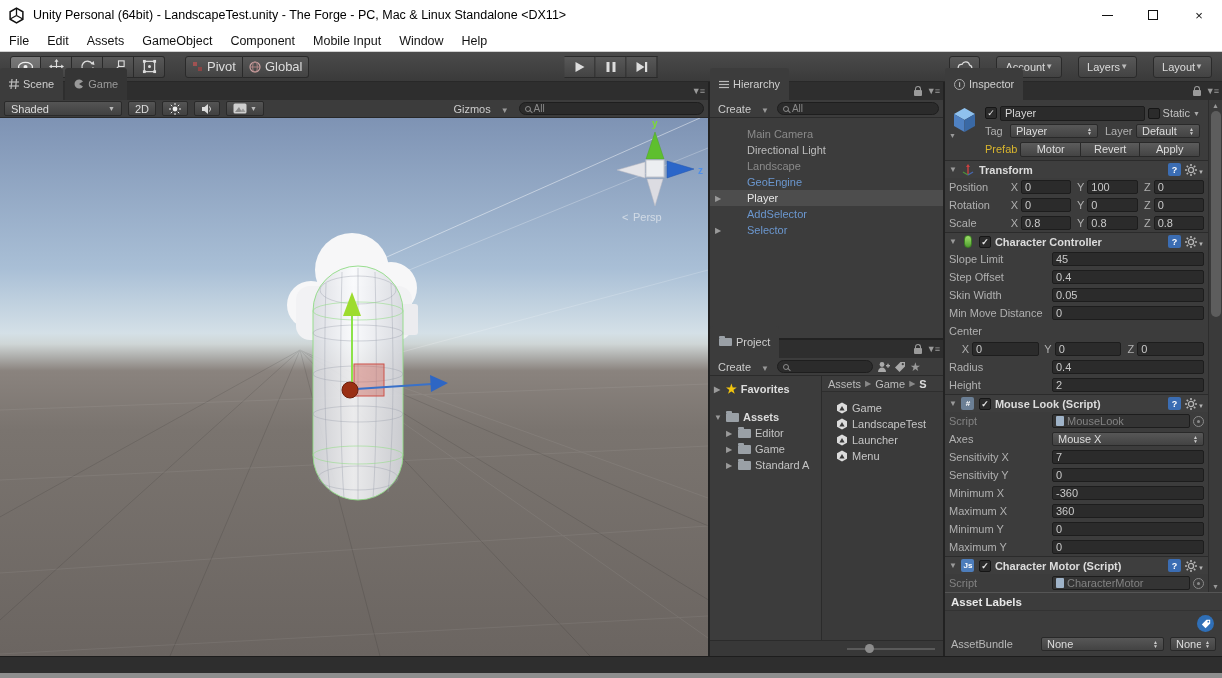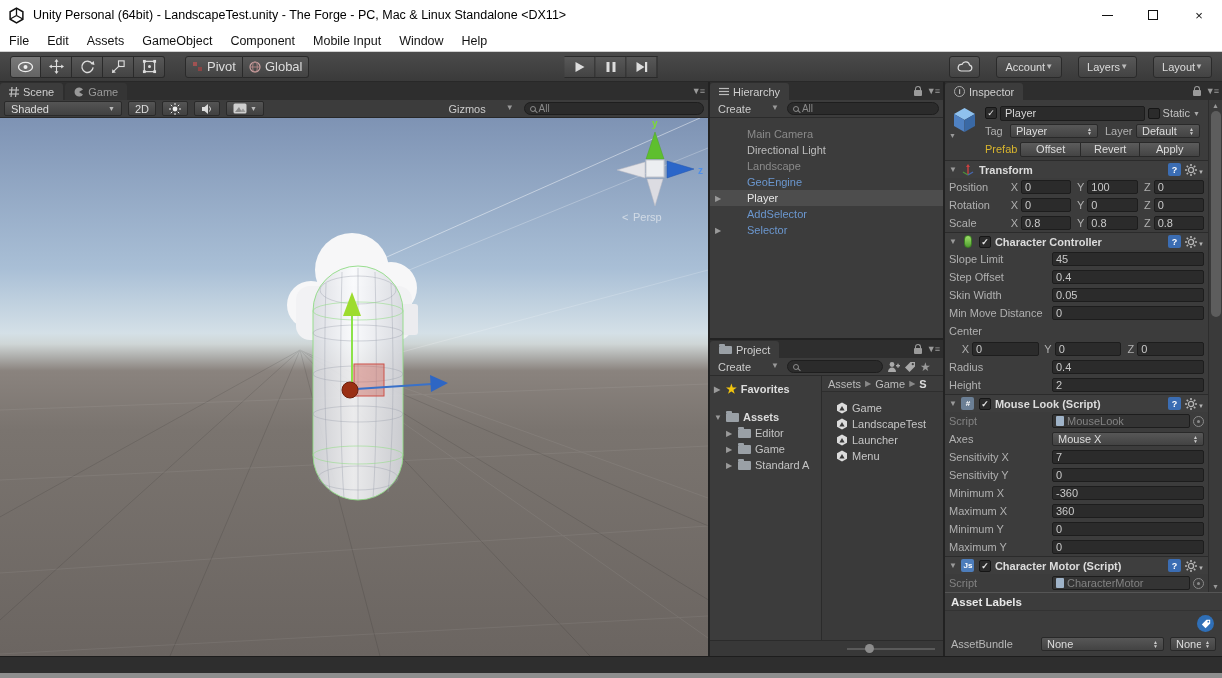--- a/index.html
+++ b/index.html
@@ -32,28 +32,28 @@
   .pausebars{display:flex;gap:3px}
   .pausebars i{width:3px;height:10px;background:#ddd}
 
   
   .main{height:574px;display:flex;background:#222}
   .scenecol{width:708px;display:flex;flex-direction:column}
   .midcol{width:233px;margin-left:2px;display:flex;flex-direction:column}
   .inspcol{width:277px;margin-left:2px;display:flex;flex-direction:column;background:#3c3c3c}
 
   .tabbar{height:18px;background:#2e2e2e;display:flex;align-items:flex-end;position:relative;flex:0 0 18px}
-  .tab{height:17px;padding:8px 9px;display:flex;align-items:center;gap:4px;background:#3c3c3c;border-radius:3px 3px 0 0;color:#cfcfcf;font-size:11px}
+  .tab{height:32px;padding:8px 9px;display:flex;align-items:center;gap:4px;background:#3c3c3c;border-radius:3px 3px 0 0;color:#cfcfcf;font-size:11px}
   .tab.inactive{background:#353535;color:#9a9a9a;margin-left:2px}
   .panelctl{position:absolute;right:4px;top:4px;display:flex;align-items:center;gap:5px}
   .lock{width:8px;height:6px;background:#9a9a9a;border-radius:1px;position:relative;margin-top:3px}
   .lock::before{content:"";position:absolute;top:-4px;left:1px;width:4px;height:4px;border:1px solid #9a9a9a;border-bottom:none;border-radius:3px 3px 0 0}
   .pmenu{color:#9a9a9a;font-size:9px;letter-spacing:-1px}
   .ptoolbar{height:18px;background:#3c3c3c;border-bottom:1px solid #2b2b2b;display:flex;align-items:center;padding:0 4px;gap:4px;flex:0 0 18px}
-  .createbtn{display:flex;align-items:flex-start;gap:20px;color:#ccc;padding:0 4px}
+  .createbtn{display:flex;align-items:flex-end;gap:10px;color:#ccc;padding:0 4px}
   .createbtn .arr{font-size:8px;color:#999}
   .search{flex:1;height:13px;background:#2b2b2b;border:1px solid #1e1e1e;border-radius:7px;display:flex;align-items:center;padding:0 5px;color:#8a8a8a;font-size:10px;gap:3px}
   .mag{width:6px;height:6px;border:1px solid #8a8a8a;border-radius:50%;position:relative;flex:0 0 6px}
   .mag::after{content:"";position:absolute;width:4px;height:1px;background:#8a8a8a;transform:rotate(45deg);right:-3px;bottom:-1px}
 
   
   .scenetools{height:18px;background:#3c3c3c;border-bottom:1px solid #282828;display:flex;align-items:center;padding:0 4px;gap:6px;flex:0 0 18px}
   .sbtn{height:15px;display:flex;align-items:center;gap:3px;padding:0 6px;background:linear-gradient(#545454,#414141);border:1px solid #2a2a2a;border-radius:2px;color:#ddd}
   .sdrop{width:118px;justify-content:space-between}
   .canvas{flex:1;position:relative;background:linear-gradient(180deg,#7e93b4 0%,#a9bfd6 28%,#d4e0e7 40%,#cfd6d6 42%,#8a837e 47%,#7a746f 58%,#6b6561 100%);overflow:hidden}
@@ -635,21 +635,21 @@
                 <span class="val">Default</span>
                 <span class="spin">
                   <span>▲</span>
                   <span>▼</span>
                 </span>
               </span>
           </div>
           <div class="irow">
             <span class="prefablbl">Prefab</span>
             <div style="flex:1;display:flex">
-              <span class="pfbtn">Offset</span>
+              <span class="pfbtn">Motor</span>
               <span class="pfbtn" style="border-left:none">Revert</span>
               <span class="pfbtn" style="border-left:none">Apply</span>
             </div>
           </div>
         </div>
 
         <div class="comphead">
           <span class="fold">▼</span>
           <span class="compicon">
             <svg width="12" height="12" viewBox="0 0 12 12">

